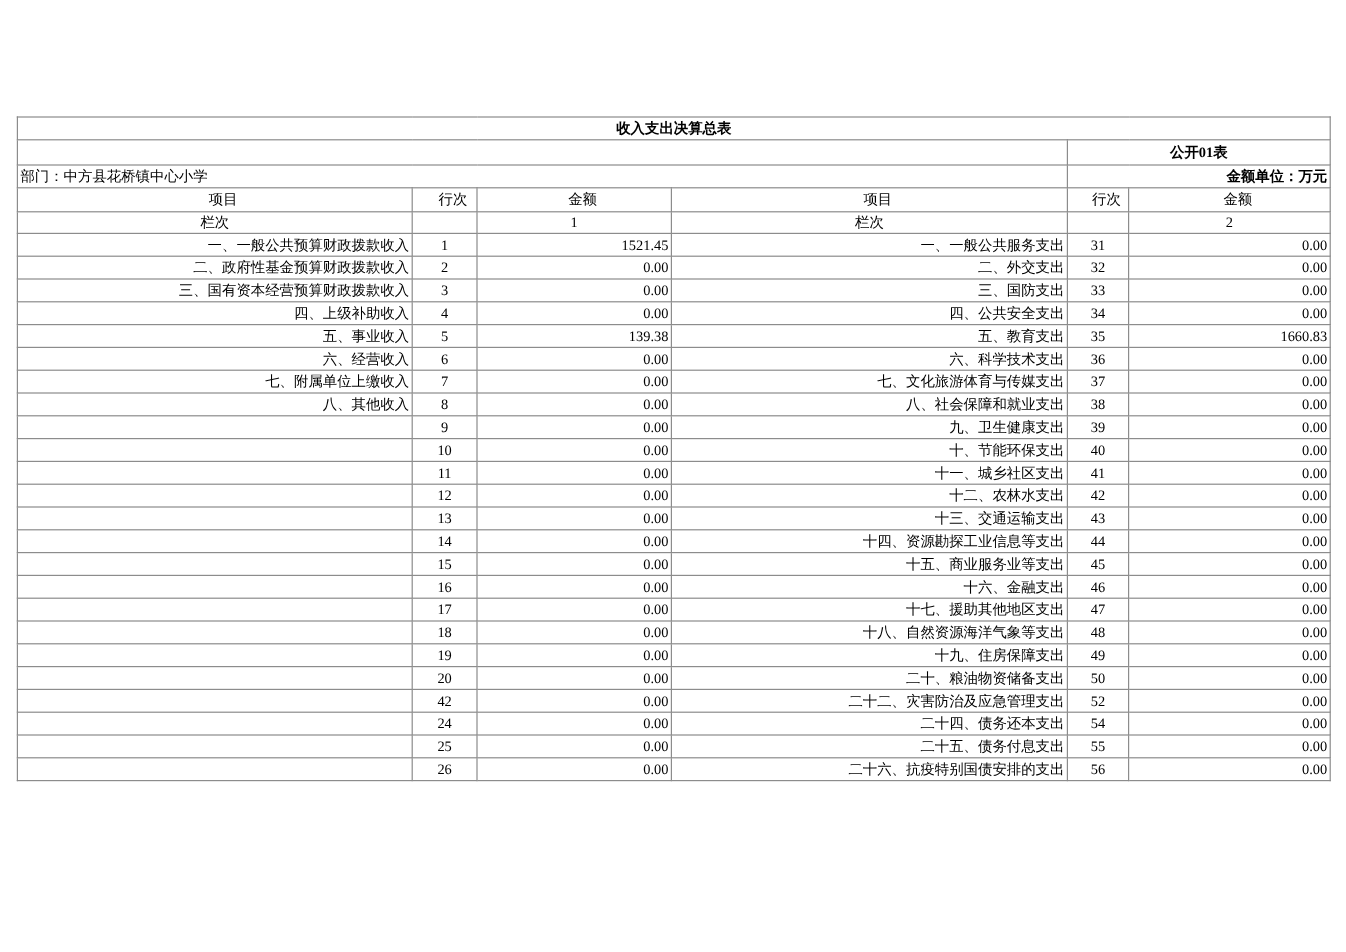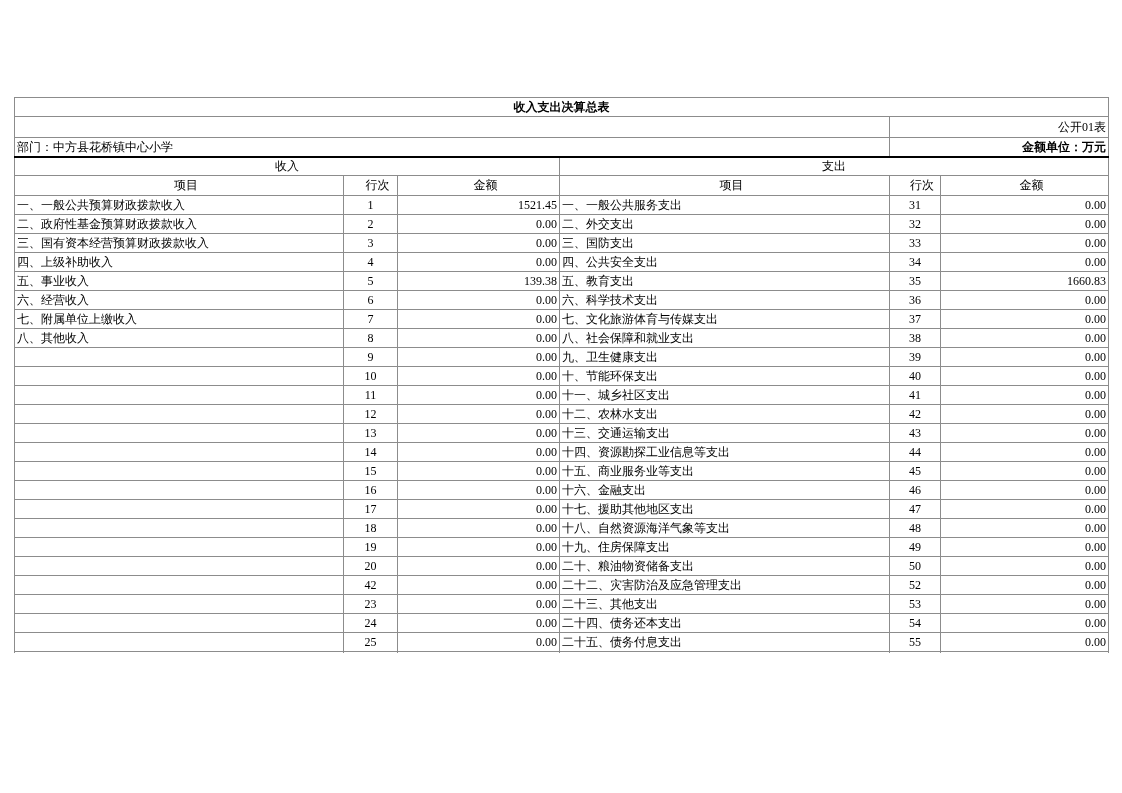--- a/index.html
+++ b/index.html
@@ -39,22 +39,22 @@
   }
   
   td.title-cell {
     text-align: center;
     font-weight: bold;
     font-size: 14px;
     height: 15px;
   }
   tr.sheet-row td { height: 18px; }
   td.sheet-cell {
-    text-align: right;
-    font-weight: normal;
+    text-align: center;
+    font-weight: bold;
     padding-right: 6px;
   }
   td.dept-cell {
     text-align: left;
     padding-left: 6px;
     margin-top: 45px;
   }
   td.unit-cell {
     text-align: right;
     padding-right: 6px;
@@ -67,21 +67,21 @@
     height: 15px;
   }
   
   tr.chdr td { text-align: center; height: 17px; padding-left: 16px; }
   tr.lanci td { text-align: center; height: 15px; }
   .mono {
     font-family: "DejaVu Sans Mono", monospace;
   }
   
   td.item {
-    text-align: left;
+    text-align: right;
     padding-left: 6px;
     margin-top: 19px;
   }
   td.rowno {
     text-align: center;
     font-family: "DejaVu Sans Mono", monospace;
   }
   td.amt {
     text-align: right;
     padding-right: 6px;
@@ -106,32 +106,36 @@
         <td colspan="6" class="title-cell">收入支出决算总表</td>
       </tr>
       <tr class="sheet-row">
         <td colspan="4"></td>
         <td colspan="2" class="sheet-cell">公开01表</td>
       </tr>
       <tr>
         <td colspan="4" class="dept-cell">部门：中方县花桥镇中心小学</td>
         <td colspan="2" class="unit-cell">金额单位：万元</td>
       </tr>
-      <tr class="band">
-        <td colspan="3">收入</td>
-        <td colspan="3">支出</td>
-      </tr>
       <tr class="chdr">
         <td>项目</td>
         <td>行次</td>
         <td>金额</td>
         <td>项目</td>
         <td>行次</td>
         <td>金额</td>
       </tr>
+      <tr class="lanci">
+        <td>栏次</td>
+        <td></td>
+        <td class="mono">1</td>
+        <td>栏次</td>
+        <td></td>
+        <td class="mono">2</td>
+      </tr>
 
     <tr>
     <td class="item">一、一般公共预算财政拨款收入</td>
     <td class="rowno">1</td>
     <td class="amt">1521.45</td>
     <td class="item">一、一般公共服务支出</td>
     <td class="rowno">31</td>
     <td class="amt">0.00</td>
   </tr>
         <tr>
@@ -289,28 +293,20 @@
         <tr>
     <td class="item"></td>
     <td class="rowno">42</td>
     <td class="amt">0.00</td>
     <td class="item">二十二、灾害防治及应急管理支出</td>
     <td class="rowno">52</td>
     <td class="amt">0.00</td>
   </tr>
         <tr>
     <td class="item"></td>
-    <td class="rowno">23</td>
-    <td class="amt">0.00</td>
-    <td class="item">二十三、其他支出</td>
-    <td class="rowno">53</td>
-    <td class="amt">0.00</td>
-  </tr>
-        <tr>
-    <td class="item"></td>
     <td class="rowno">24</td>
     <td class="amt">0.00</td>
     <td class="item">二十四、债务还本支出</td>
     <td class="rowno">54</td>
     <td class="amt">0.00</td>
   </tr>
         <tr>
     <td class="item"></td>
     <td class="rowno">25</td>
     <td class="amt">0.00</td>

